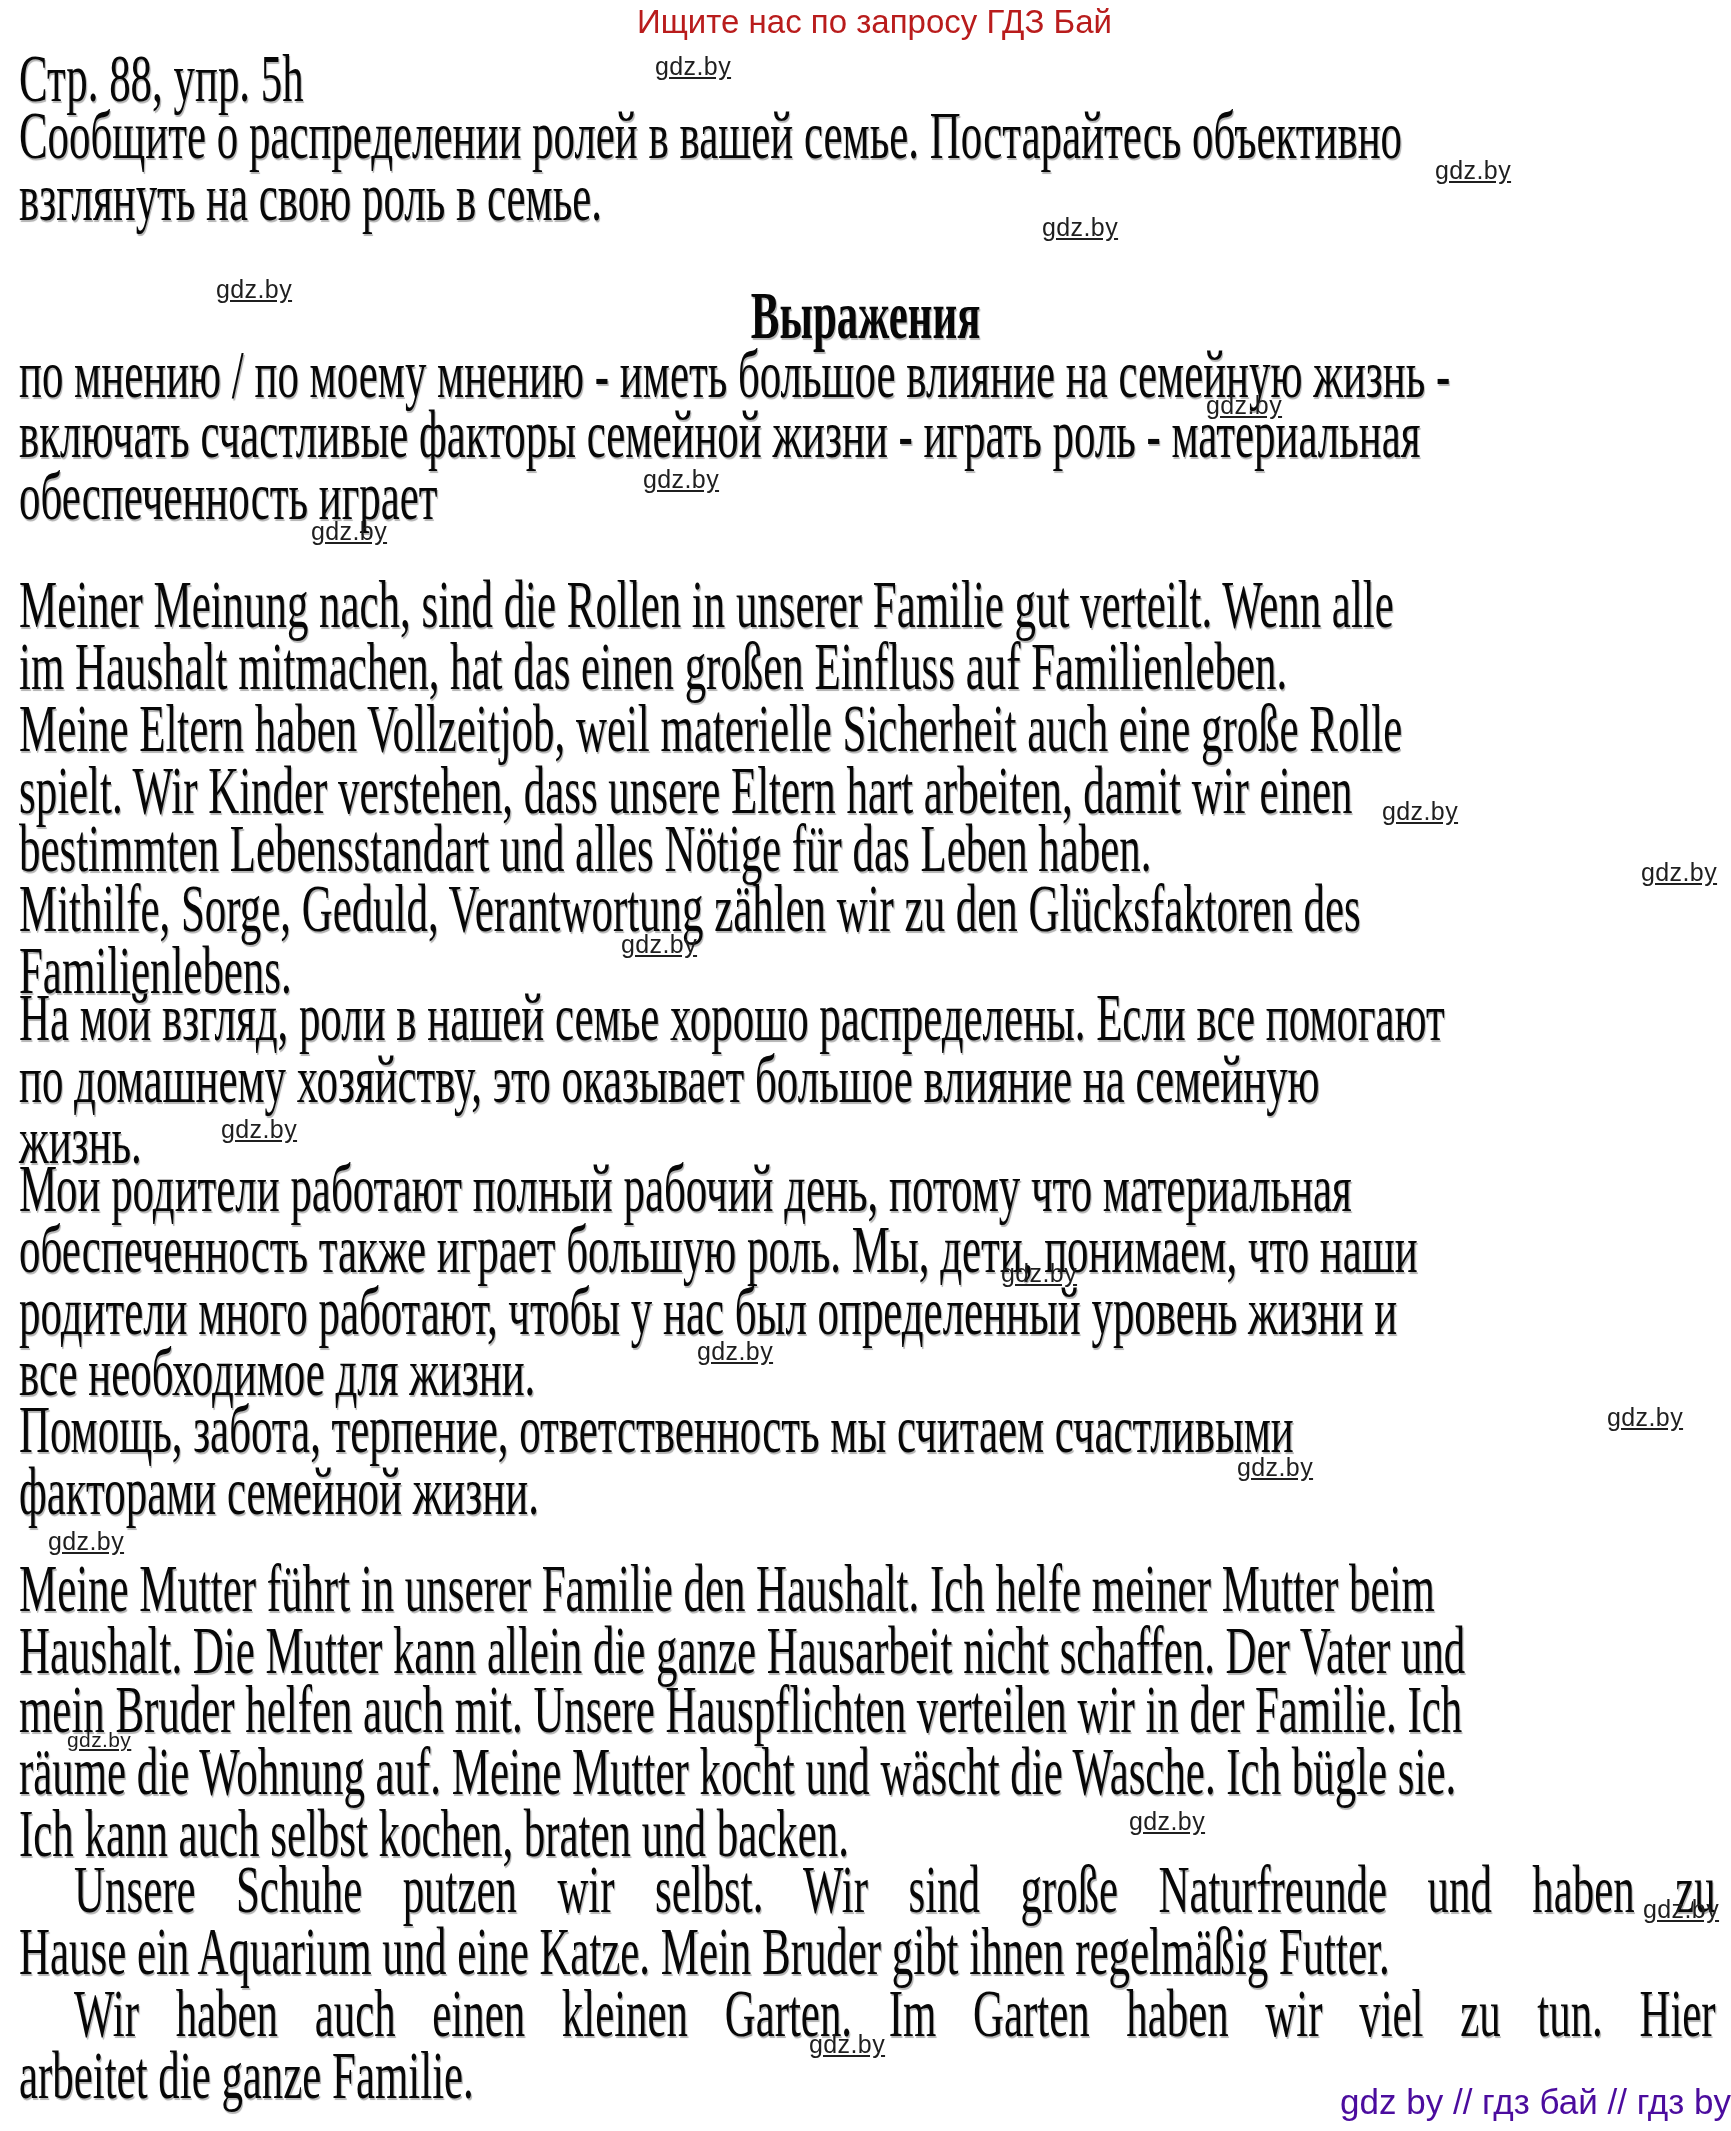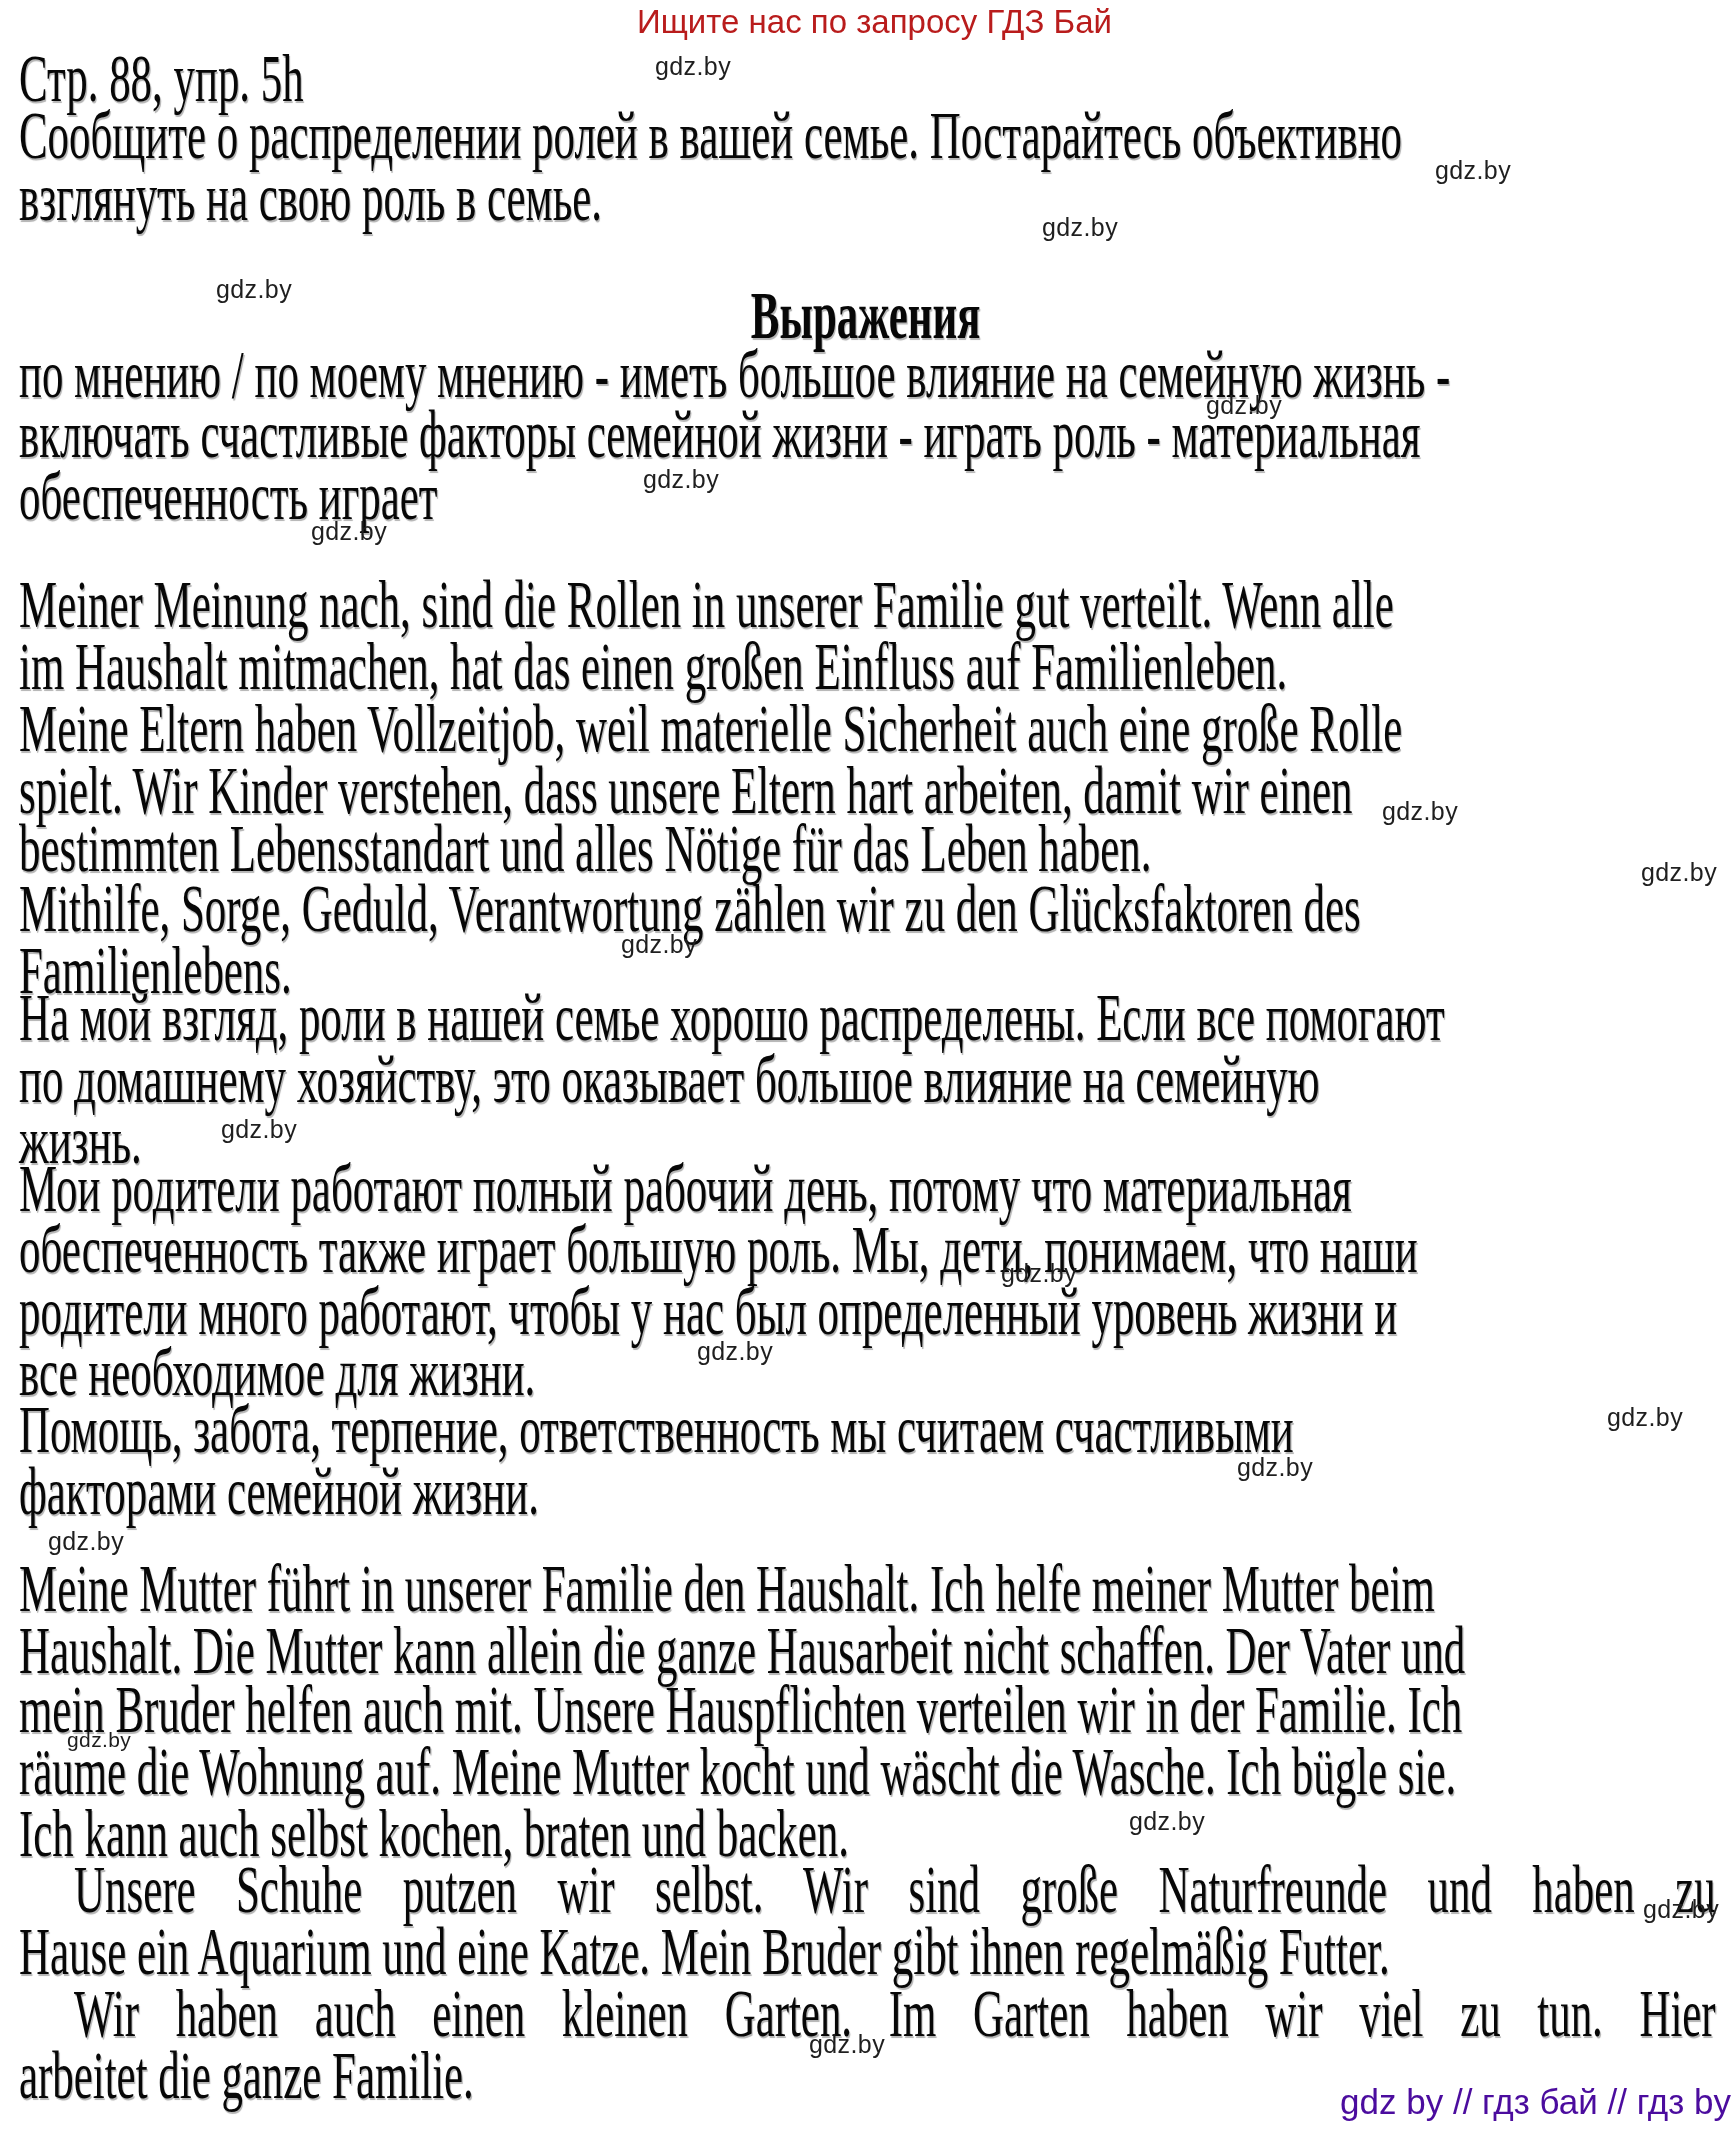--- a/index.html
+++ b/index.html
@@ -38,20 +38,21 @@
   .line.indent { text-indent: 86px; }
 
   
   .wm {
     position: absolute;
     font-family: "Liberation Sans", sans-serif;
     font-size: 25px;
     line-height: 28px;
     color: #1f1f1f;
     letter-spacing: 0.4px;
+    text-decoration: underline;
   }
   .wm.small { font-size: 21px; }
 
   .banner {
     position: absolute;
     top: 4.3px;
     left: 0;
     width: 100%;
     text-align: center;
     font-family: "Liberation Sans", sans-serif;

